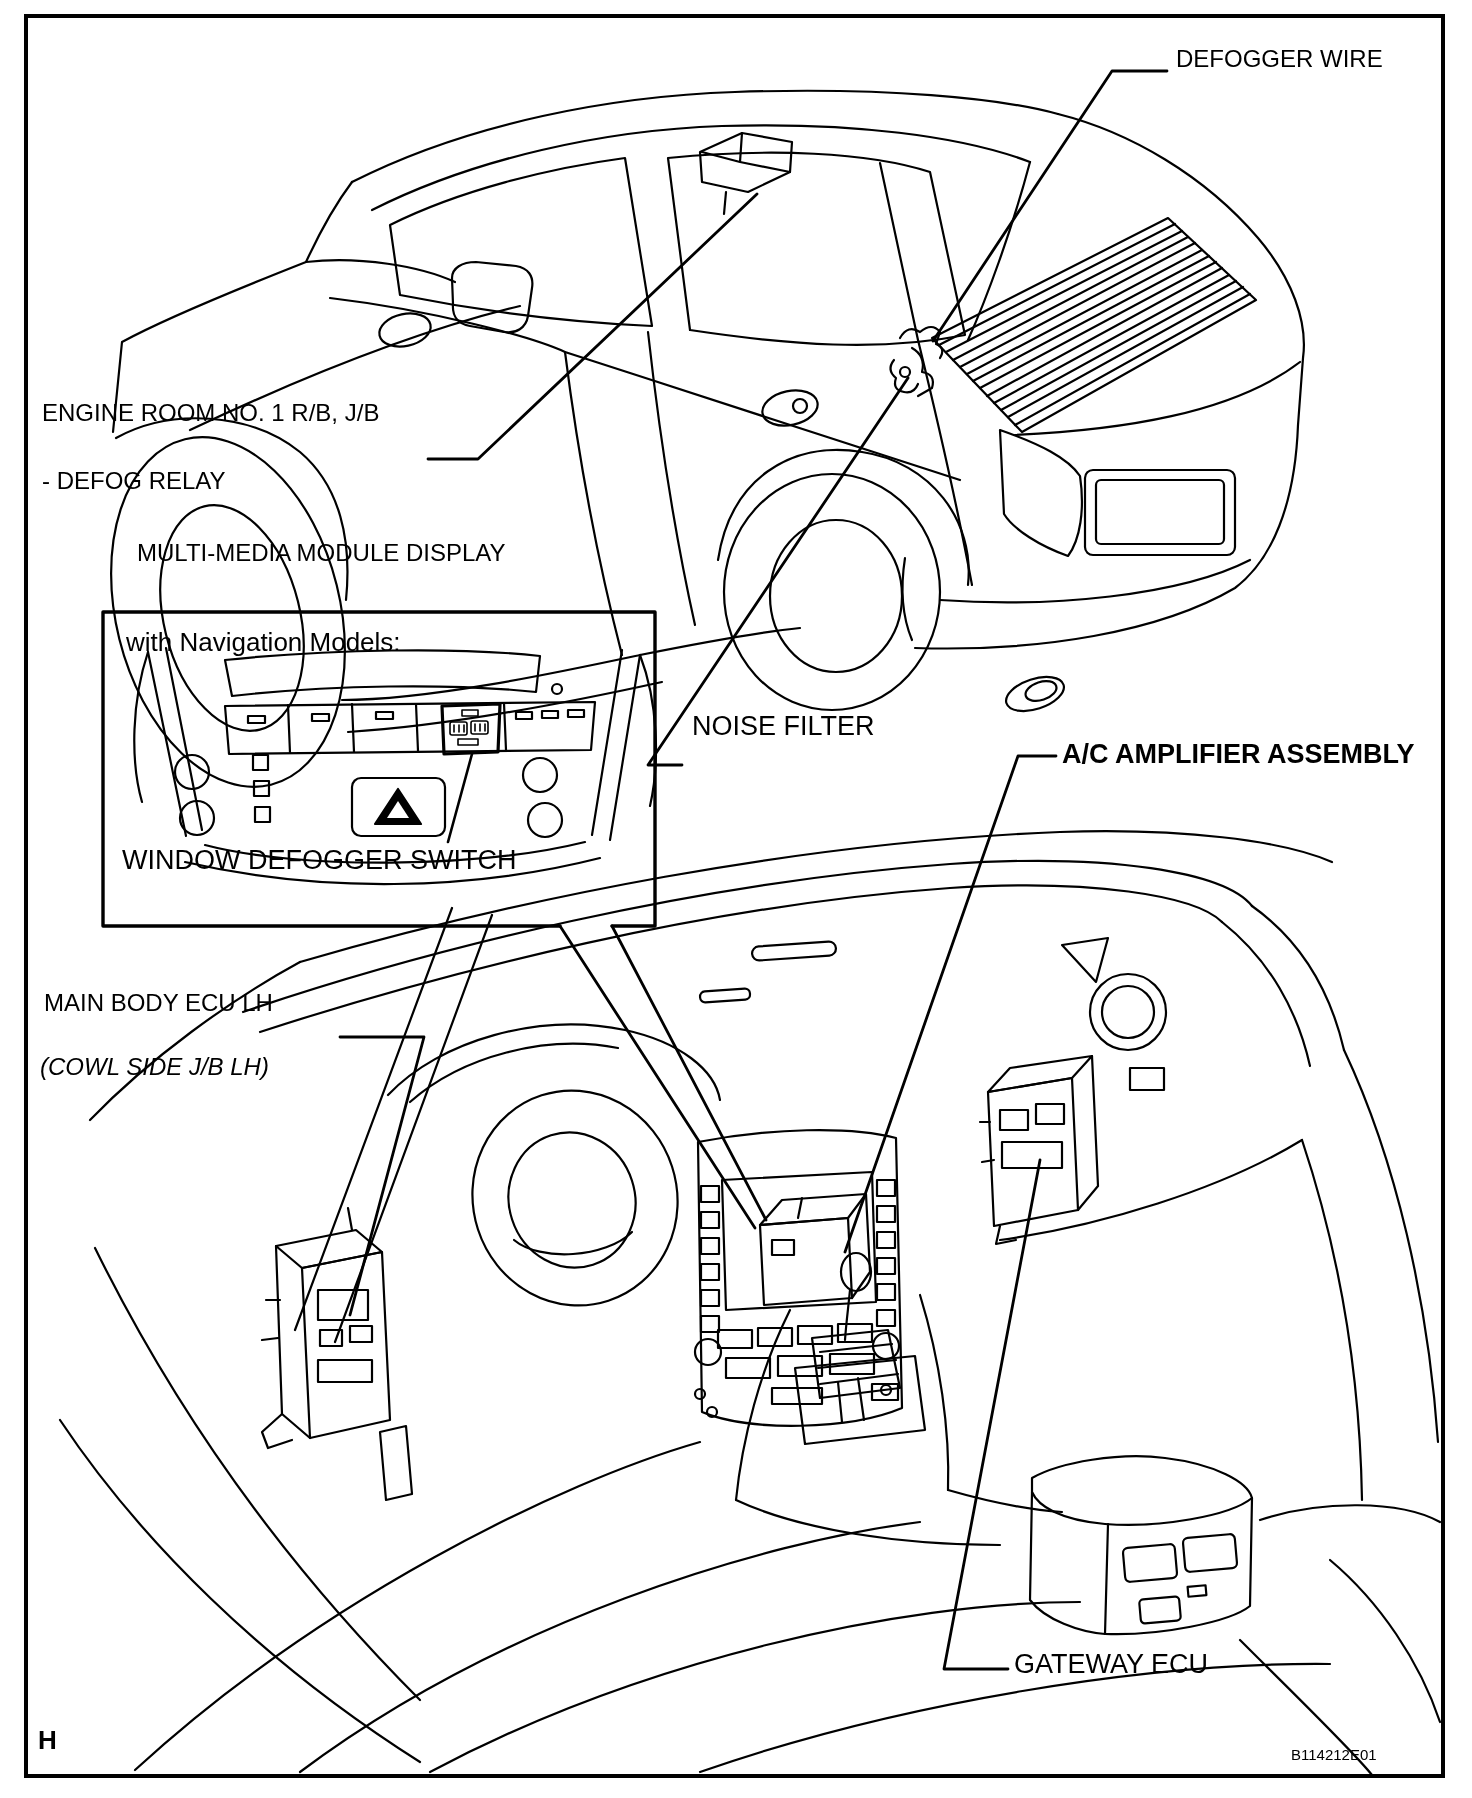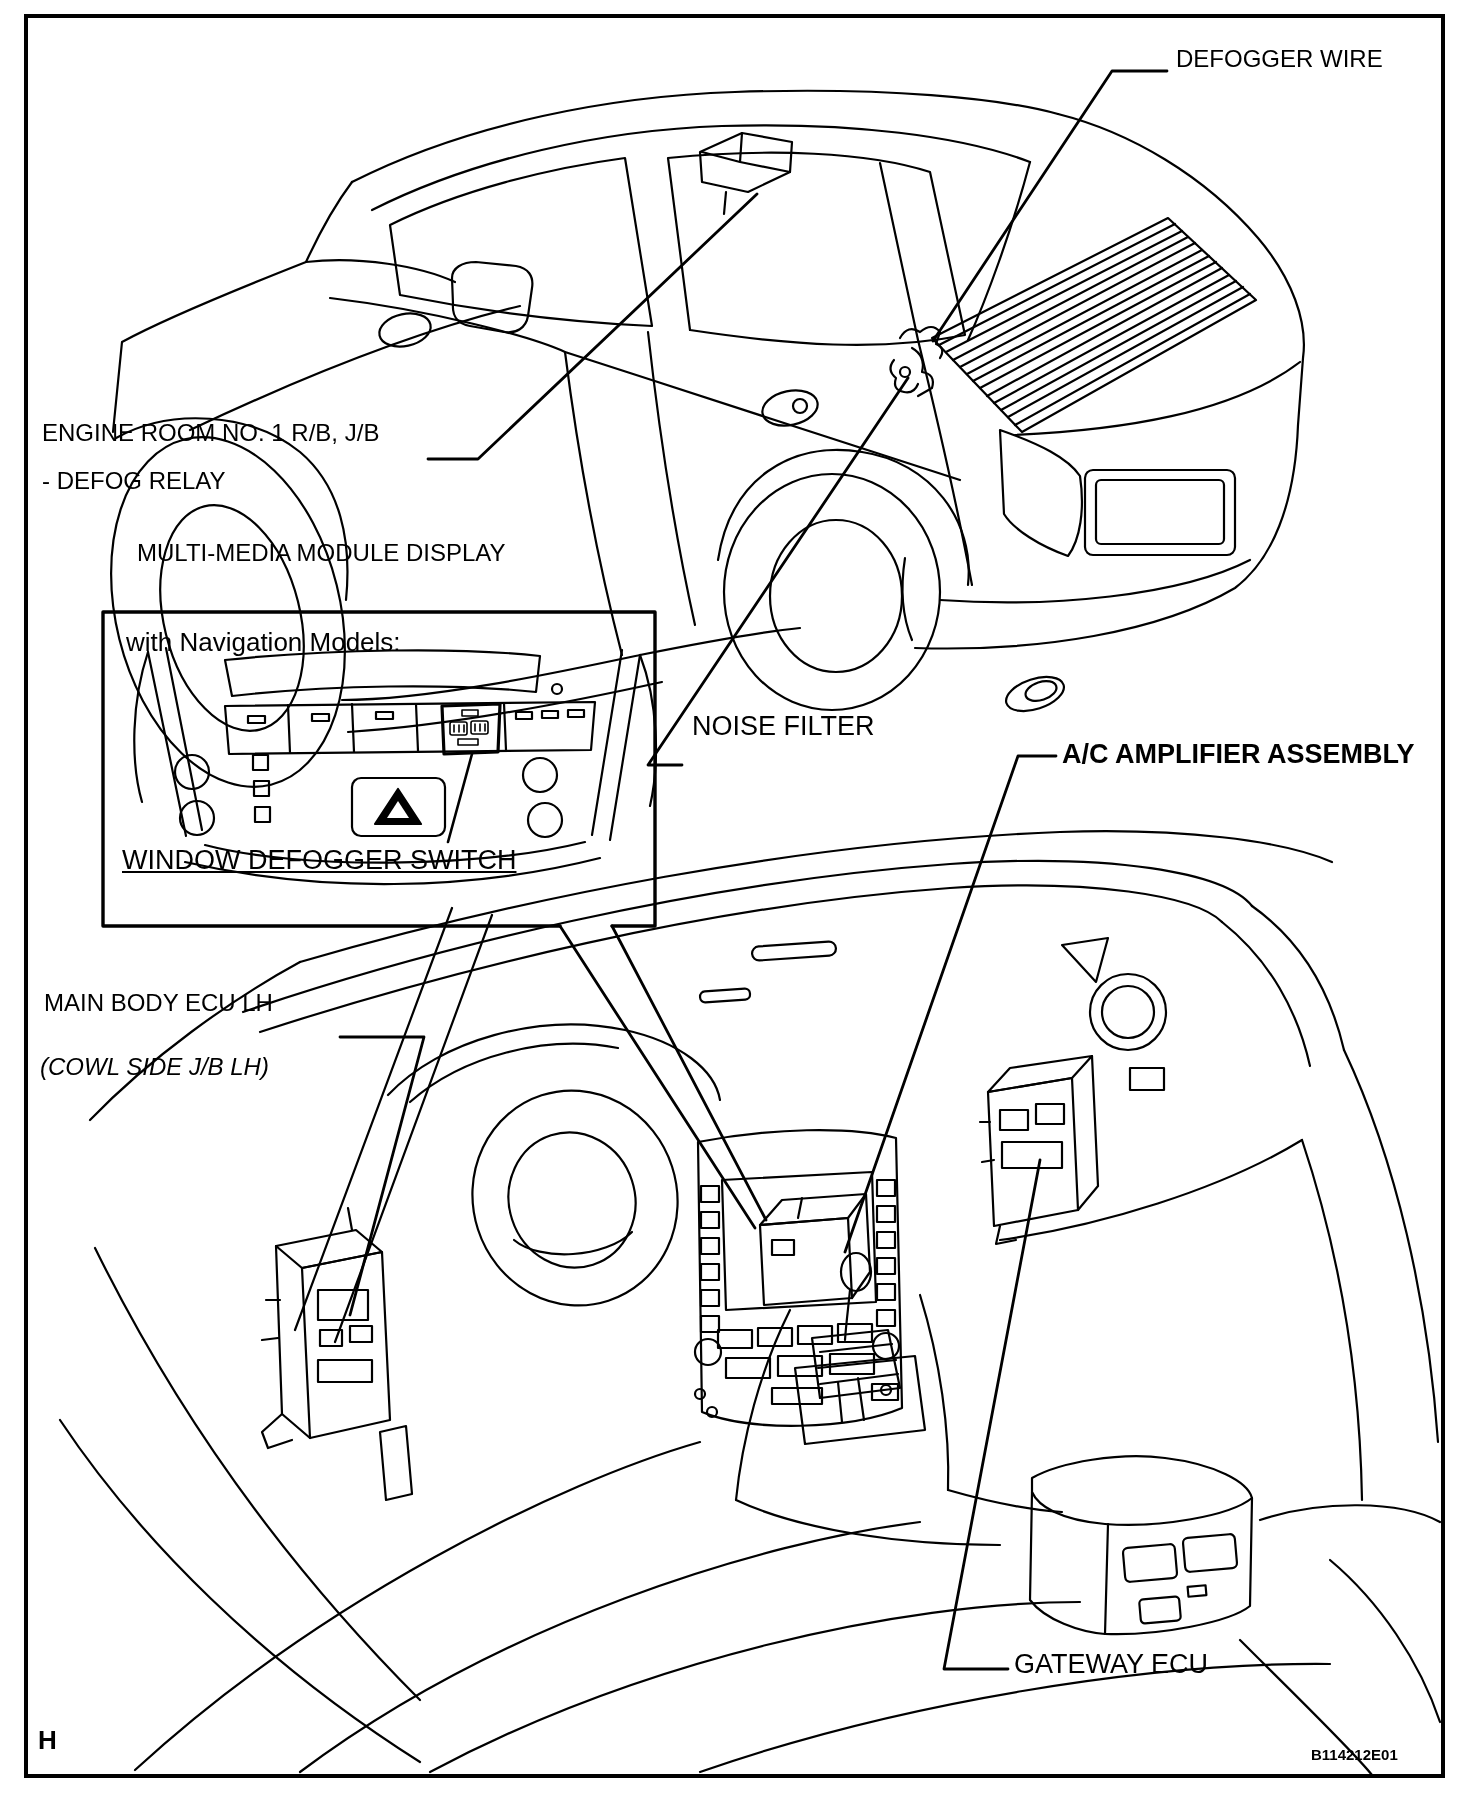--- a/index.html
+++ b/index.html
@@ -4,21 +4,21 @@
 <style>
   html,body{margin:0;padding:0;background:#fff;}
   .page{position:relative;width:1472px;height:1798px;background:#ffffff;overflow:hidden;
         font-family:"Liberation Sans",sans-serif;color:#000;}
   .frame{position:absolute;left:24px;top:14px;width:1421px;height:1764px;
          border:4px solid #000;box-sizing:border-box;}
   .label{position:absolute;white-space:nowrap;font-size:24px;line-height:1.1;color:#000;}
   .label.mid{font-size:27px;}
   .label.inset-title{font-size:26px;}
   .label.corner{font-size:26px;font-weight:bold;}
-  .label.code{font-size:15px;font-weight:bold;margin-left:20px;}
+  .label.code{font-size:15px;font-weight:normal;}
   svg{position:absolute;left:0;top:0;}
   svg *{vector-effect:non-scaling-stroke;}
 </style>
 </head>
 <body>
 
 <div class="page">
 
   <div class="frame"></div>
 
@@ -297,28 +297,28 @@
       <path d="M1056,756 L1018,756 L845,1252"></path>
       <path d="M340,1037 L424,1037 L350,1315"></path>
       <path d="M1008,1669 L944,1669 L1040,1160"></path>
       <path d="M560,926 L755,1228"></path>
       <path d="M612,926 L766,1220"></path>
     </g>
   </svg>
 
   <div class="label" style="left:1176px;top:46px;">DEFOGGER WIRE</div>
 
-  <div class="label" style="left:42px;top:400px;margin-top:20px;">ENGINE ROOM NO. 1 R/B, J/B</div>
+  <div class="label" style="left:42px;top:400px;">ENGINE ROOM NO. 1 R/B, J/B</div>
   <div class="label" style="left:42px;top:468px;">- DEFOG RELAY</div>
 
   <div class="label" style="left:112px;top:540px;padding-left:25px;">MULTI-MEDIA MODULE DISPLAY</div>
 
   <div class="label inset-title" style="left:126px;top:628px;">with Navigation Models:</div>
 
-  <div class="label mid" style="left:122px;top:846px;text-decoration:underline;">WINDOW DEFOGGER SWITCH</div>
+  <div class="label mid" style="left:122px;top:846px;">WINDOW DEFOGGER SWITCH</div>
 
   <div class="label mid" style="left:692px;top:712px;">NOISE FILTER</div>
 
   <div class="label mid" style="left:1062px;top:740px;font-weight:bold;">A/C AMPLIFIER ASSEMBLY</div>
 
   <div class="label" style="left:44px;top:990px;">MAIN BODY ECU LH</div>
   <div class="label" style="left:40px;top:1054px;font-style:italic;">(COWL SIDE J/B LH)</div>
 
   <div class="label mid" style="left:1014px;top:1650px;">GATEWAY ECU</div>
 

